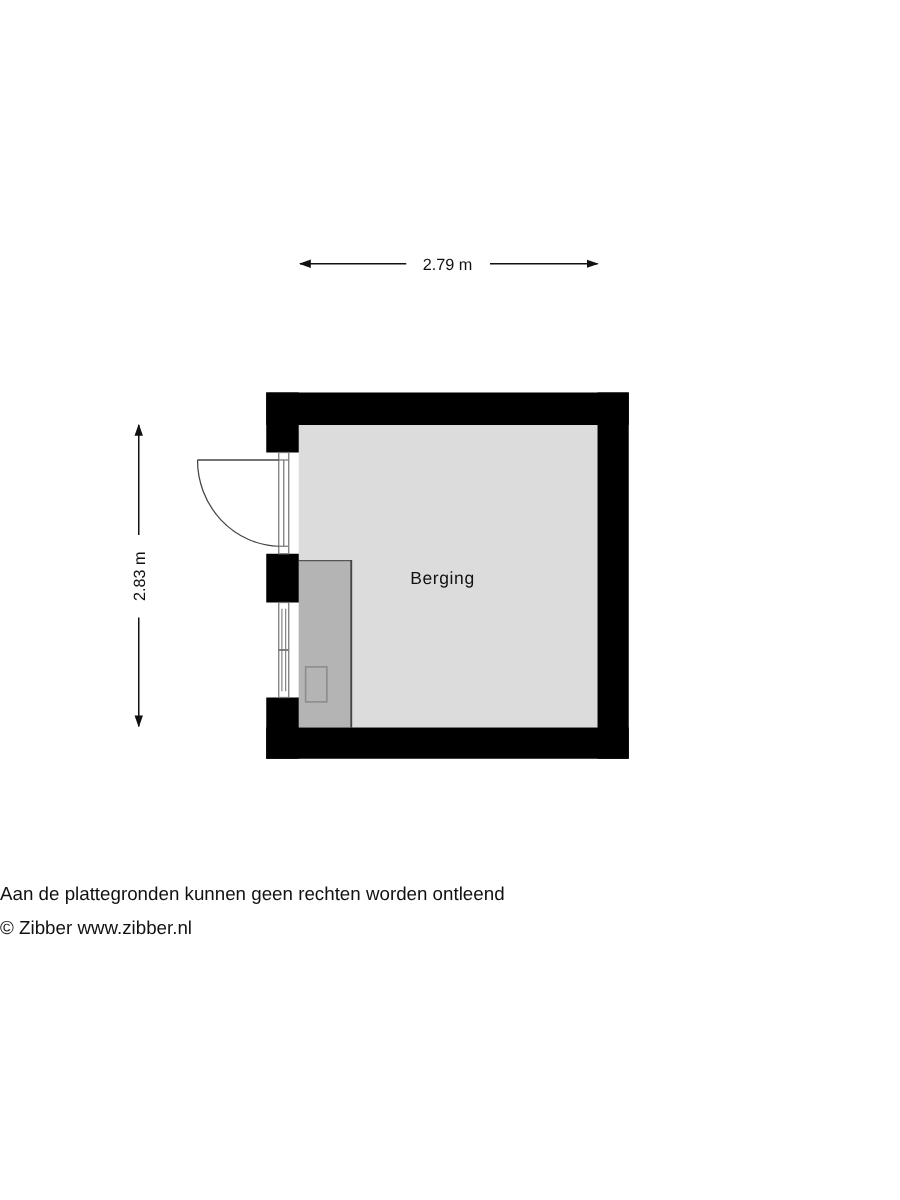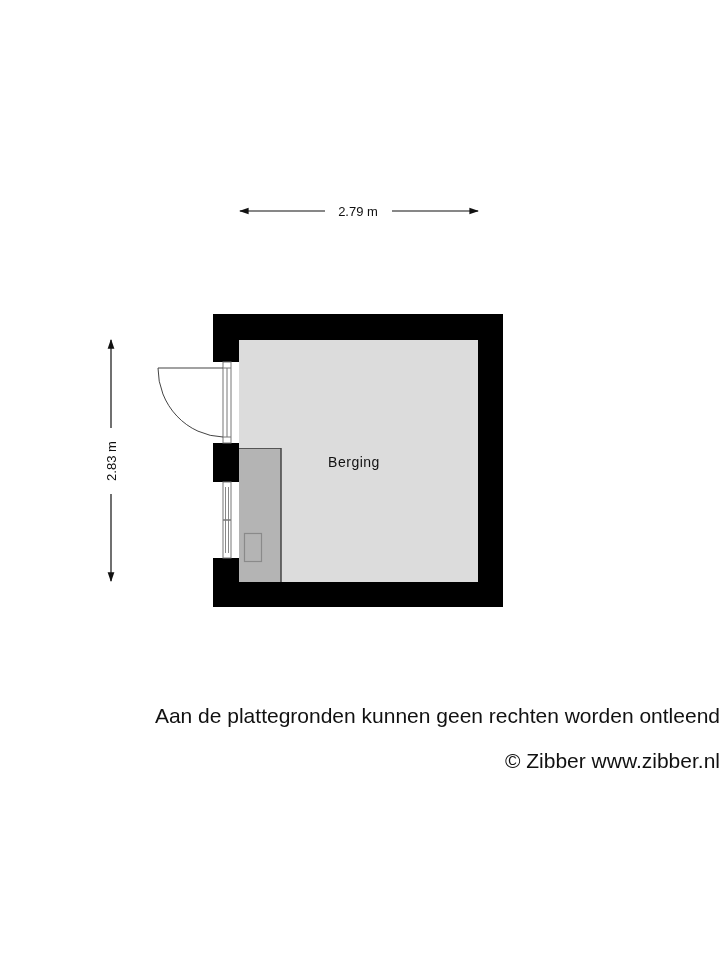--- a/index.html
+++ b/index.html
@@ -29,28 +29,28 @@
     .room-label {
       font-family: "Liberation Sans", sans-serif;
       font-size: 14px;
       fill: #111111;
       letter-spacing: 0.5px;
     }
     .footer {
       position: absolute;
       left: 0;
       width: 720px;
-      text-align: right;
+      text-align: left;
       font-family: "Liberation Sans", sans-serif;
-      font-size: 21px;
+      font-size: 15px;
       color: #111111;
       line-height: 26px;
     }
     .footer-line1 { top: 703px; }
-    .footer-line2 { top: 730px; margin-top: 18px; }
+    .footer-line2 { top: 730px; }
   </style>
 </head>
 <body>
 
 <svg id="plan" viewBox="0 0 720 960" xmlns="http://www.w3.org/2000/svg">
   <defs>
     <marker id="arrow" viewBox="0 0 10 10" refX="9" refY="5" markerWidth="8" markerHeight="8" orient="auto-start-reverse">
       <path d="M0,1.5 L10,5 L0,8.5 z" fill="#111"></path>
     </marker>
   </defs>

